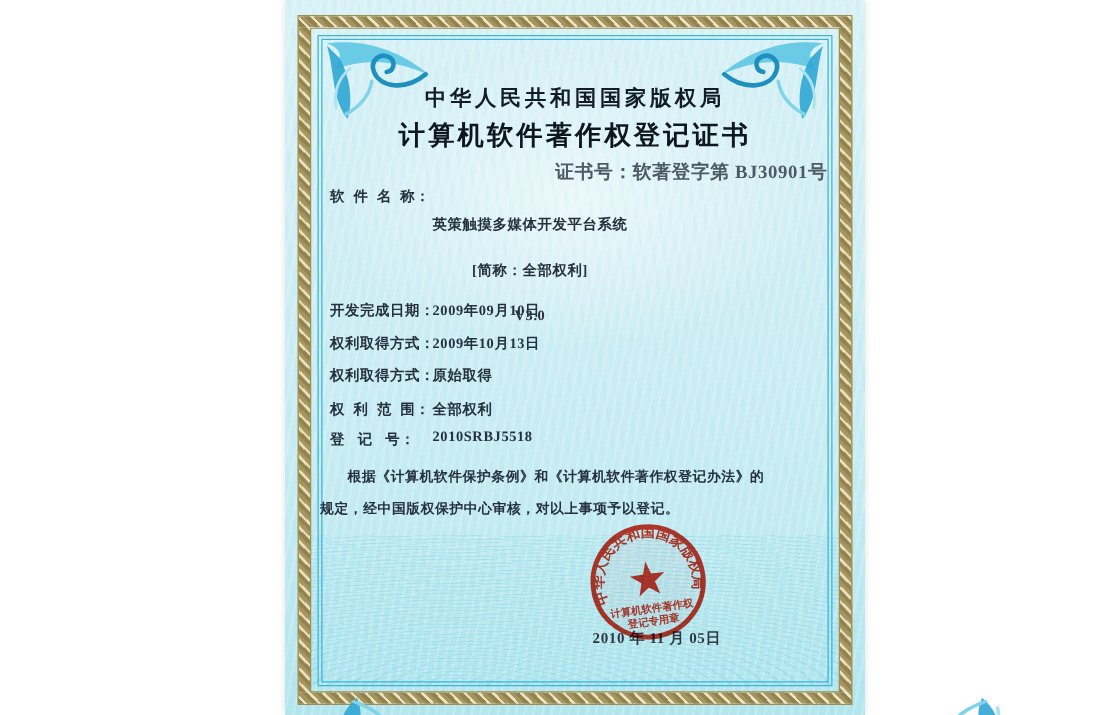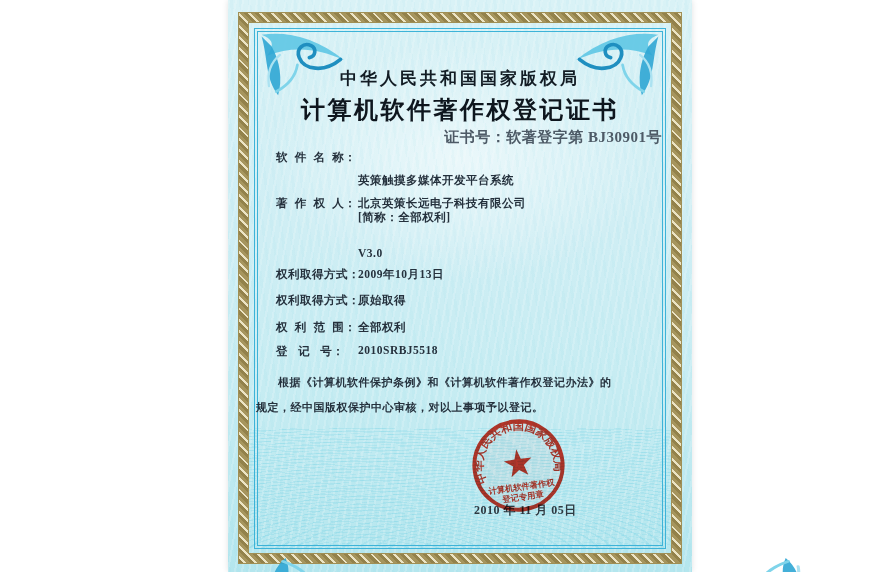--- a/index.html
+++ b/index.html
@@ -41,33 +41,33 @@
   .corner.tl{left:29px;top:31px;}
   .corner.tr{right:29px;top:31px;transform:scaleX(-1);}
   .corner.bl{left:29px;bottom:26px;transform:scale(1.35,-0.88);transform-origin:left bottom;}
   .corner.br{right:29px;bottom:26px;transform:scale(-1.35,-0.88);transform-origin:right bottom;}
   .authority{
     position:absolute;top:67px;left:0;width:100%;text-align:center;
     font-size:17px;font-weight:700;letter-spacing:3px;color:#121c24;
   }
   .title{
     position:absolute;top:94px;left:0;width:100%;text-align:center;
-    font-size:24px;font-weight:700;letter-spacing:2.5px;color:#0e161e;
+    font-size:21px;font-weight:700;letter-spacing:2.5px;color:#0e161e;
   }
   .cert-no{
     position:absolute;top:128px;right:30px;
     font-size:15px;letter-spacing:.5px;color:#4d5a66;font-weight:600;
   }
   .row{
-    position:absolute;left:48px;display:flex;align-items:flex-start;
+    position:absolute;left:36px;display:flex;align-items:flex-start;
     font-size:11.5px;font-weight:600;color:#25313d;letter-spacing:.5px;
   }
   .row .label{display:inline-block;width:82px;white-space:pre;flex:0 0 82px;}
   .row .value{white-space:pre;}
-  .vline{display:block;line-height:12.5px;}
+  .vline{display:block;line-height:12.5px;text-align:center;}
   .statement{
     position:absolute;left:28px;top:370px;width:374px;
     font-size:11px;font-weight:600;color:#25313d;letter-spacing:.5px;line-height:25px;
   }
   .statement .s1{display:block;text-indent:2em;}
   .statement .s2{display:block;}
   .seal{
     position:absolute;left:242px;top:417px;width:97px;height:97px;z-index:5;
     transform:rotate(-8deg);mix-blend-mode:multiply;opacity:.93;
   }
@@ -119,23 +119,23 @@
   <div class="cert-no">证书号：软著登字第 BJ30901号</div>
 
   <div class="row" style="top:150px">
     <span class="label">软  件  名  称：</span>
     <span class="value">
       <span class="vline">英策触摸多媒体开发平台系统</span>
       <span class="vline">[简称：全部权利]</span>
       <span class="vline">V3.0</span>
     </span>
   </div>
-  <div class="row" style="top:196px">
-    <span class="label">著  作  权  人：</span>
-    <span class="value">北京英策长远电子科技有限公司</span>
+  <div class="row" style="top:241px">
+    <span class="label">开发完成日期：</span>
+    <span class="value">2009年09月10日</span>
   </div>
   <div class="row" style="top:267px">
     <span class="label">权利取得方式：</span>
     <span class="value">2009年10月13日</span>
   </div>
   <div class="row" style="top:293px">
     <span class="label">权利取得方式：</span>
     <span class="value">原始取得</span>
   </div>
   <div class="row" style="top:320px">

